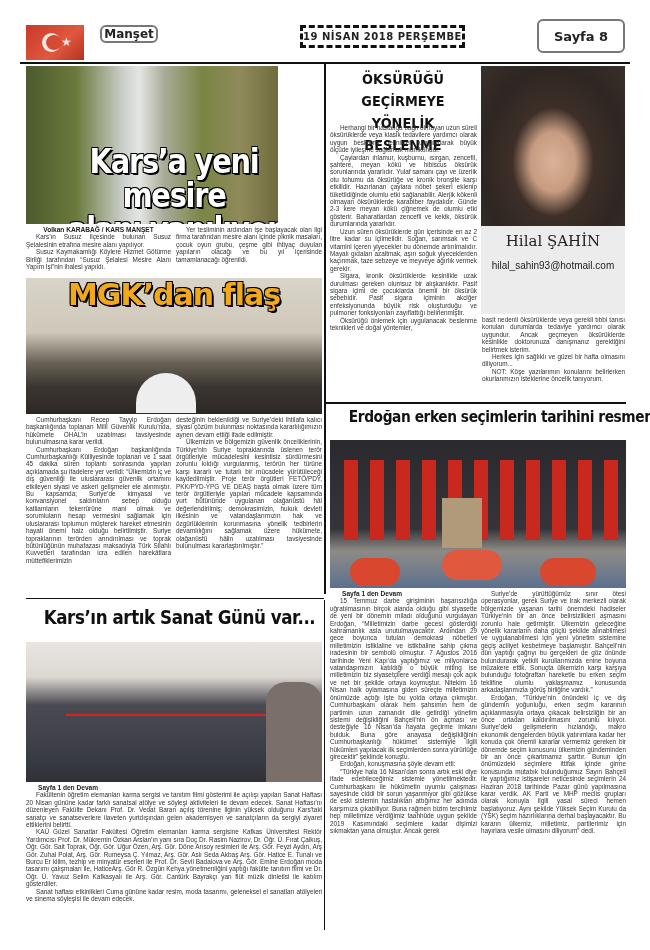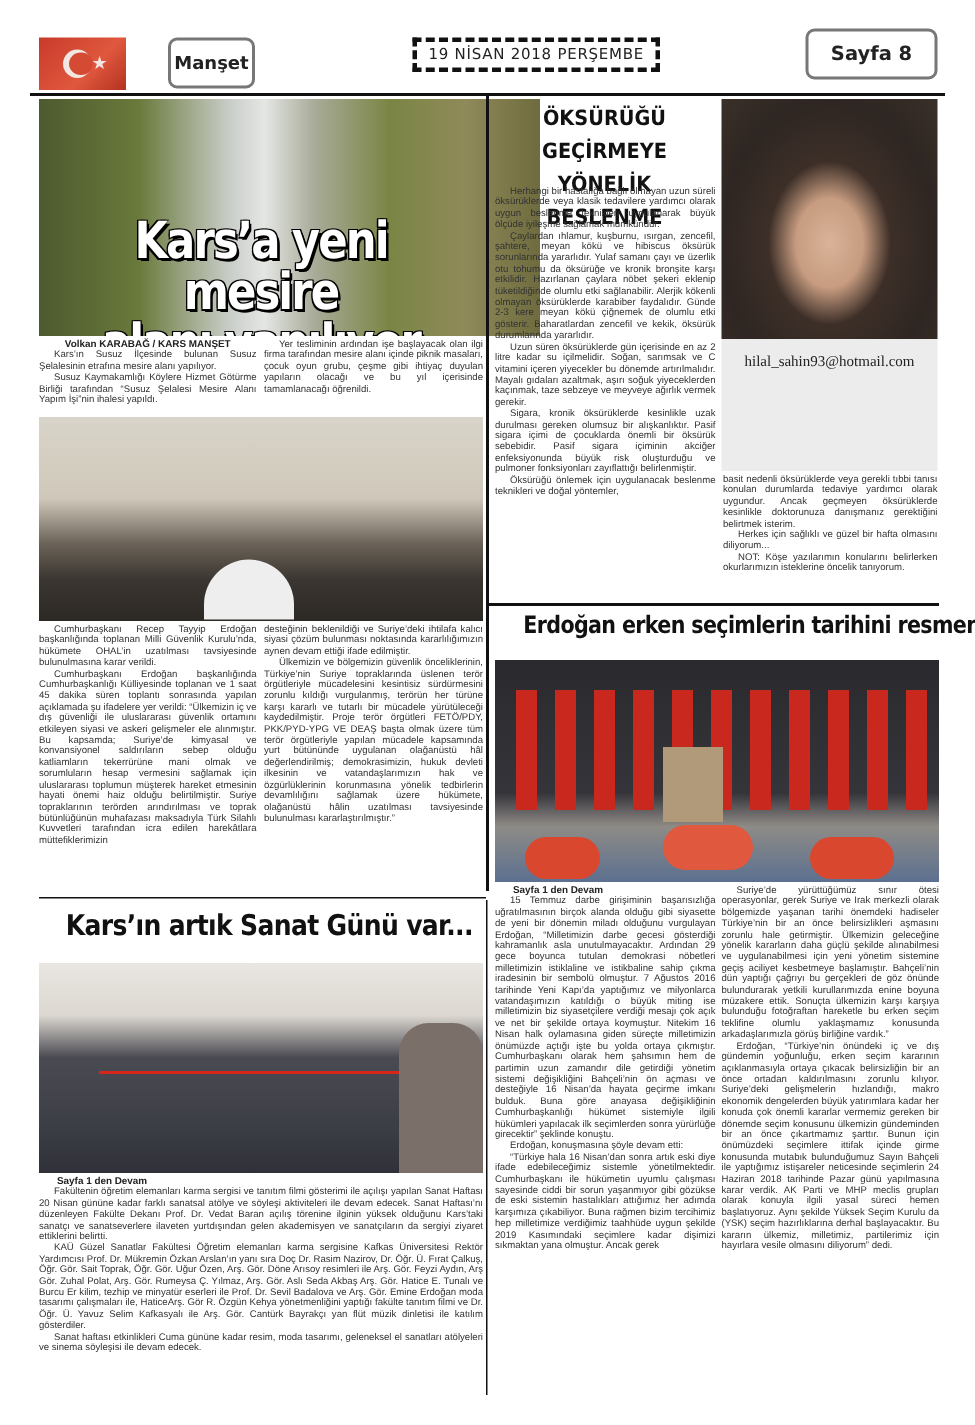--- a/index.html
+++ b/index.html
@@ -3,61 +3,62 @@
 <meta charset="utf-8">
 <style>
 *{box-sizing:border-box;margin:0;padding:0}
 body{width:650px;height:950px;background:#fff;font-family:"Liberation Sans",sans-serif;color:#222;position:relative;overflow:hidden}
 .abs{position:absolute}
 .flag{left:26px;top:25px;width:58px;height:35px;background:linear-gradient(135deg,#c83a2a,#e0583e 60%,#b3321f);overflow:hidden}
 .flag .moon{position:absolute;left:16px;top:8px;width:19px;height:19px;border-radius:50%;background:#f3e7e2}
 .flag .moon2{position:absolute;left:20px;top:10px;width:16px;height:15px;border-radius:50%;background:#d44a33}
 .flag .star{position:absolute;left:35px;top:10px;color:#f3e7e2;font-size:12px}
 .frame{border:2px solid #777;border-radius:6px;font-weight:bold;font-family:"DejaVu Sans",sans-serif;display:flex;align-items:center;justify-content:center;background:#fff}
-.mansetbox{left:112px;top:25px;width:58px;height:34px;font-size:12px}
+.mansetbox{left:100px;top:25px;width:58px;height:18px;font-size:12px}
 .sayfabox{left:537px;top:19px;width:88px;height:34px;font-size:13px}
-.datebox{left:275px;top:25px;width:165px;height:23px;border:3px dashed #111;font-size:10px;font-weight:normal;display:flex;align-items:center;justify-content:center;font-family:"DejaVu Sans",sans-serif;letter-spacing:.5px}
+.datebox{left:300px;top:25px;width:165px;height:23px;border:3px dashed #111;font-size:10px;font-weight:bold;display:flex;align-items:center;justify-content:center;font-family:"DejaVu Sans",sans-serif;letter-spacing:.5px}
 .rule{background:#111}
 .img{overflow:hidden}
 .hl{font-family:"DejaVu Sans",sans-serif;font-weight:bold;text-align:center;line-height:1}
 .txt{font-size:6.4px;line-height:7.4px;text-align:justify;color:#333}
 .txt p{text-indent:10px}
 .cap{font-size:6.6px;font-weight:bold;color:#222}
 </style>
 </head>
 <body>
 
 <div class="abs flag">
     <div class="moon"></div>
     <div class="moon2"></div>
     <div class="star">★</div>
   </div>
 <div class="abs frame mansetbox">Manşet</div>
 <div class="abs datebox">19 NİSAN 2018 PERŞEMBE</div>
 <div class="abs frame sayfabox">Sayfa 8</div>
 <div class="abs rule" style="left:20px;top:62px;width:610px;height:2px"></div>
 
-<div class="abs img" style="left:26px;top:66px;width:334px;height:158px;background:linear-gradient(90deg,#4c5a2e 0%,#6a7a3c 20%,#c9cdc8 38%,#e4e6e3 45%,#a8ab98 55%,#7a8544 70%,#8f8a5a 85%,#6e6b3e 100%)">
+<div class="abs img" style="left:26px;top:66px;width:252px;height:158px;background:linear-gradient(90deg,#4c5a2e 0%,#6a7a3c 20%,#c9cdc8 38%,#e4e6e3 45%,#a8ab98 55%,#7a8544 70%,#8f8a5a 85%,#6e6b3e 100%)">
  <div class="hl abs" style="left:0;top:78px;width:296px;font-size:34px;color:#fff;text-shadow:2px 2px 0 #000,-1px -1px 0 #000,1px -1px 0 #000,-1px 1px 0 #000;letter-spacing:-1.5px;transform:scaleX(0.85)">
   <div>Kars’a yeni mesire</div>
   <div>alanı yapılıyor</div>
  </div>
 </div>
 <div class="abs txt" style="left:26px;top:226px;width:145px">
  <div class="cap" style="text-align:center">Volkan KARABAĞ / KARS MANŞET</div>
  <p>Kars’ın Susuz İlçesinde bulunan Susuz Şelalesinin etrafına mesire alanı yapılıyor.</p>
  <p>Susuz Kaymakamlığı Köylere Hizmet Götürme Birliği tarafından “Susuz Şelalesi Mesire Alanı Yapım İşi”nin ihalesi yapıldı.</p>
 </div>
 <div class="abs txt" style="left:176px;top:226px;width:146px">
  <p>Yer tesliminin ardından işe başlayacak olan ilgi firma tarafından mesire alanı içinde piknik masaları, çocuk oyun grubu, çeşme gibi ihtiyaç duyulan yapıların olacağı ve bu yıl içerisinde tamamlanacağı öğrenildi.</p>
 </div>
 
 <div class="abs img" style="left:26px;top:278px;width:296px;height:136px;background:linear-gradient(180deg,#d9d4c9 0%,#cfc8ba 40%,#6b6358 62%,#3a3530 80%,#2c2824 100%)">
  <div class="abs" style="left:110px;top:95px;width:60px;height:40px;background:#eee;border-radius:30px 30px 0 0"></div>
  <div class="hl abs" style="left:0;top:2px;width:296px;font-size:30px;color:#f2a81d;text-shadow:2px 2px 0 #000,-1px -1px 0 #000,1px -1px 0 #000,-1px 1px 0 #000;letter-spacing:-1px">
+  <div>MGK’dan flaş</div>
  </div>
 </div>
 <div class="abs txt" style="left:26px;top:416px;width:145px">
  <p>Cumhurbaşkanı Recep Tayyip Erdoğan başkanlığında toplanan Milli Güvenlik Kurulu’nda, hükümete OHAL’in uzatılması tavsiyesinde bulunulmasına karar verildi.</p>
  <p>Cumhurbaşkanı Erdoğan başkanlığında Cumhurbaşkanlığı Külliyesinde toplanan ve 1 saat 45 dakika süren toplantı sonrasında yapılan açıklamada şu ifadelere yer verildi: “Ülkemizin iç ve dış güvenliği ile uluslararası güvenlik ortamını etkileyen siyasi ve askeri gelişmeler ele alınmıştır. Bu kapsamda; Suriye’de kimyasal ve konvansiyonel saldırıların sebep olduğu katliamların tekerrürüne mani olmak ve sorumluların hesap vermesini sağlamak için uluslararası toplumun müşterek hareket etmesinin hayati önemi haiz olduğu belirtilmiştir. Suriye topraklarının terörden arındırılması ve toprak bütünlüğünün muhafazası maksadıyla Türk Silahlı Kuvvetleri tarafından icra edilen harekâtlara müttefiklerimizin</p>
 </div>
 <div class="abs txt" style="left:176px;top:416px;width:146px">
  <p style="text-indent:0">desteğinin beklenildiği ve Suriye’deki ihtilafa kalıcı siyasi çözüm bulunması noktasında kararlılığımızın aynen devam ettiği ifade edilmiştir.</p>
  <p>Ülkemizin ve bölgemizin güvenlik önceliklerinin, Türkiye’nin Suriye topraklarında üslenen terör örgütleriyle mücadelesini kesintisiz sürdürmesini zorunlu kıldığı vurgulanmış, terörün her türüne karşı kararlı ve tutarlı bir mücadele yürütüleceği kaydedilmiştir. Proje terör örgütleri FETÖ/PDY, PKK/PYD-YPG VE DEAŞ başta olmak üzere tüm terör örgütleriyle yapılan mücadele kapsamında yurt bütününde uygulanan olağanüstü hâl değerlendirilmiş; demokrasimizin, hukuk devleti ilkesinin ve vatandaşlarımızın hak ve özgürlüklerinin korunmasına yönelik tedbirlerin devamlılığını sağlamak üzere hükümete, olağanüstü hâlin uzatılması tavsiyesinde bulunulması kararlaştırılmıştır.”</p>
 </div>
@@ -70,21 +71,22 @@
 </div>
 <div class="abs txt" style="left:330px;top:124px;width:147px">
  <p>Herhangi bir hastalığa bağlı olmayan uzun süreli öksürüklerde veya klasik tedavilere yardımcı olarak uygun beslenme teknikleri uygulanarak büyük ölçüde iyileşme sağlamak mümkündür.</p>
  <p>Çaylardan ıhlamur, kuşburnu, ısırgan, zencefil, şahtere, meyan kökü ve hibiscus öksürük sorunlarında yararlıdır. Yulaf samanı çayı ve üzerlik otu tohumu da öksürüğe ve kronik bronşite karşı etkilidir. Hazırlanan çaylara nöbet şekeri eklenip tüketildiğinde olumlu etki sağlanabilir. Alerjik kökenli olmayan öksürüklerde karabiber faydalıdır. Günde 2-3 kere meyan kökü çiğnemek de olumlu etki gösterir. Baharatlardan zencefil ve kekik, öksürük durumlarında yararlıdır.</p>
  <p>Uzun süren öksürüklerde gün içerisinde en az 2 litre kadar su içilmelidir. Soğan, sarımsak ve C vitamini içeren yiyecekler bu dönemde artırılmalıdır. Mayalı gıdaları azaltmak, aşırı soğuk yiyeceklerden kaçınmak, taze sebzeye ve meyveye ağırlık vermek gerekir.</p>
  <p>Sigara, kronik öksürüklerde kesinlikle uzak durulması gereken olumsuz bir alışkanlıktır. Pasif sigara içimi de çocuklarda önemli bir öksürük sebebidir. Pasif sigara içiminin akciğer enfeksiyonunda büyük risk oluşturduğu ve pulmoner fonksiyonları zayıflattığı belirlenmiştir.</p>
  <p>Öksürüğü önlemek için uygulanacak beslenme teknikleri ve doğal yöntemler,</p>
 </div>
 <div class="abs img" style="left:481px;top:66px;width:144px;height:160px;background:radial-gradient(ellipse at 50% 60%,#d9b398 0%,#c79c80 22%,#3d2f28 40%,#2e2622 70%,#3a302a 100%)"></div>
 <div class="abs" style="left:481px;top:226px;width:144px;height:88px;background:#ececec;text-align:center;font-family:'DejaVu Serif',serif">
- <div style="font-size:10px;margin-top:10px;font-family:Liberation Serif, serif">hilal_sahin93@hotmail.com</div>
+ <div style="font-size:15px;margin-top:6px">Hilal ŞAHİN</div>
+ <div style="font-size:10px;margin-top:10px;font-family:Liberation Sans, sans-serif">hilal_sahin93@hotmail.com</div>
 </div>
 <div class="abs txt" style="left:482px;top:316px;width:143px">
  <p style="text-indent:0">basit nedenli öksürüklerde veya gerekli tıbbi tanısı konulan durumlarda tedaviye yardımcı olarak uygundur. Ancak geçmeyen öksürüklerde kesinlikle doktorunuza danışmanız gerektiğini belirtmek isterim.</p>
  <p>Herkes için sağlıklı ve güzel bir hafta olmasını diliyorum...</p>
  <p>NOT: Köşe yazılarımın konularını belirlerken okurlarımızın isteklerine öncelik tanıyorum.</p>
 </div>
 <div class="abs rule" style="left:326px;top:402px;width:300px;height:2px"></div>
 
 <div class="abs hl" style="left:328px;top:409px;width:298px;font-size:16px;color:#111;letter-spacing:-0.5px;transform:scaleX(0.86);white-space:nowrap">Erdoğan erken seçimlerin tarihini resmen açıkladı</div>
 <div class="abs img" style="left:330px;top:440px;width:296px;height:148px;background:linear-gradient(180deg,#2a2a2e 0%,#35343a 60%,#8e8b86 75%,#5c7090 100%)">

